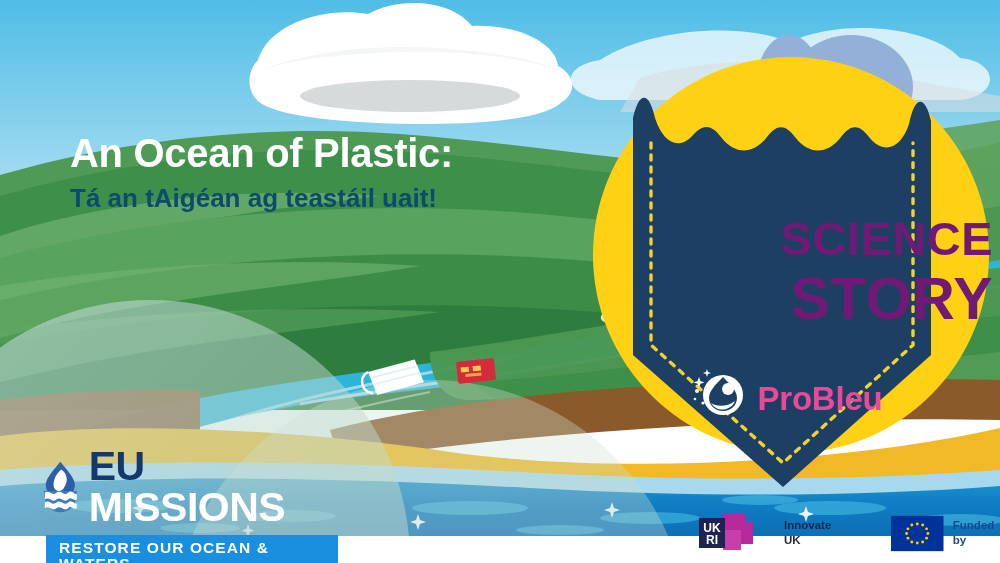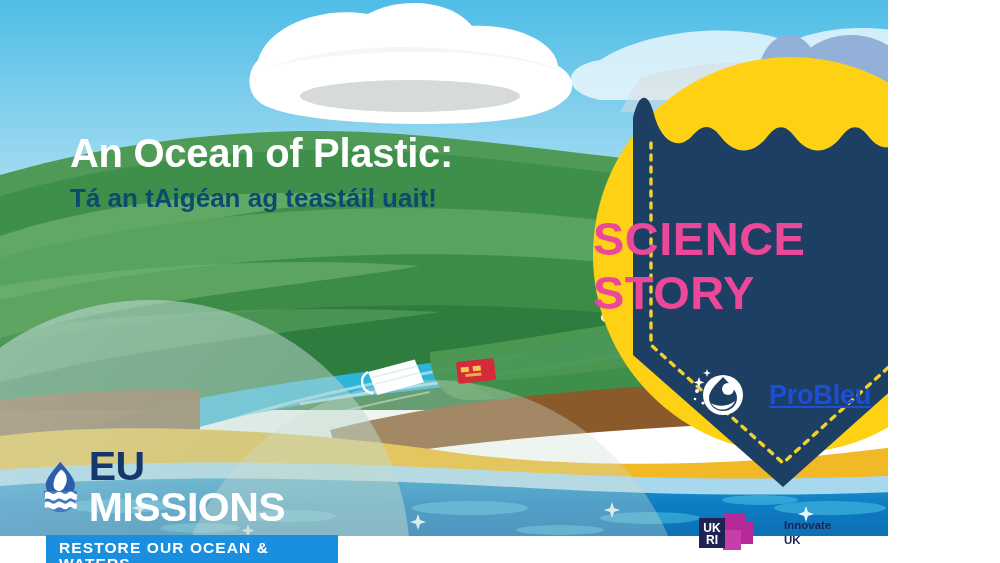--- a/index.html
+++ b/index.html
@@ -1,19 +1,19 @@
 <!DOCTYPE html>
 <html><head>
 <meta charset="utf-8">
 <style>
   * { margin:0; padding:0; box-sizing:border-box; }
   html,body { width:1000px; height:563px; overflow:hidden; background:#fff; }
   body { font-family:"Liberation Sans", sans-serif; }
 
-  #poster { position:relative; width:888px; height:563px; overflow:hidden; background:#ffffff; }
+  #poster { position:relative; width:1000px; height:563px; overflow:hidden; background:#ffffff; }
 
   
   .scene { position:absolute; inset:0; width:1000px; height:563px; }
 
   
   .textcol { position:absolute; left:70px; top:132px; width:500px; z-index:30; }
   .headline {
     font-size:40px; font-weight:bold; color:#ffffff; line-height:1.06;
     letter-spacing:-0.3px; white-space:nowrap;
   }
@@ -26,31 +26,31 @@
     font-weight:normal; width:470px;
   }
 
   
   .badge-wrap { position:absolute; left:593px; top:25px; width:400px; height:470px; z-index:25; }
   .badge-text {
     position:absolute; left:0; top:0; width:400px; height:470px; z-index:6;
     pointer-events:none;
   }
   .sci-line {
-    position:absolute; width:100%; text-align:left; color:#ec4899;
+    position:absolute; width:100%; text-align:right; color:#701a75;
     font-weight:bold; letter-spacing:0.5px;
   }
   .sci-1 { top:186px; font-size:47px; }
-  .sci-2 { top:240px; font-size:47px; }
+  .sci-2 { top:240px; font-size:59px; }
 
   .probleu-row {
     position:absolute; top:355px; left:0; width:100%;
     display:flex; align-items:center; justify-content:center; gap:8px;
   }
-  .probleu-word { color:#1d4ed8; font-size:27px; font-weight:bold; letter-spacing:-0.2px;text-decoration:underline; }
+  .probleu-word { color:#ec4899; font-size:33px; font-weight:bold; letter-spacing:-0.2px; }
 
   
   .eumissions { position:absolute; left:38px; top:446px; z-index:30; width:300px; }
   .eum-top { display:flex; align-items:center; gap:6px; }
   .eum-word { font-size:41px; font-weight:bold; line-height:1; letter-spacing:-0.5px; }
   .eum-eu { color:#14386b; }
   .eum-missions { color:#ffffff; }
   .eum-bar {
     margin-top:7px; margin-left:8px; background:#1a8fe0; color:#ffffff;
     font-size:15.5px; font-weight:bold; letter-spacing:1.1px;

